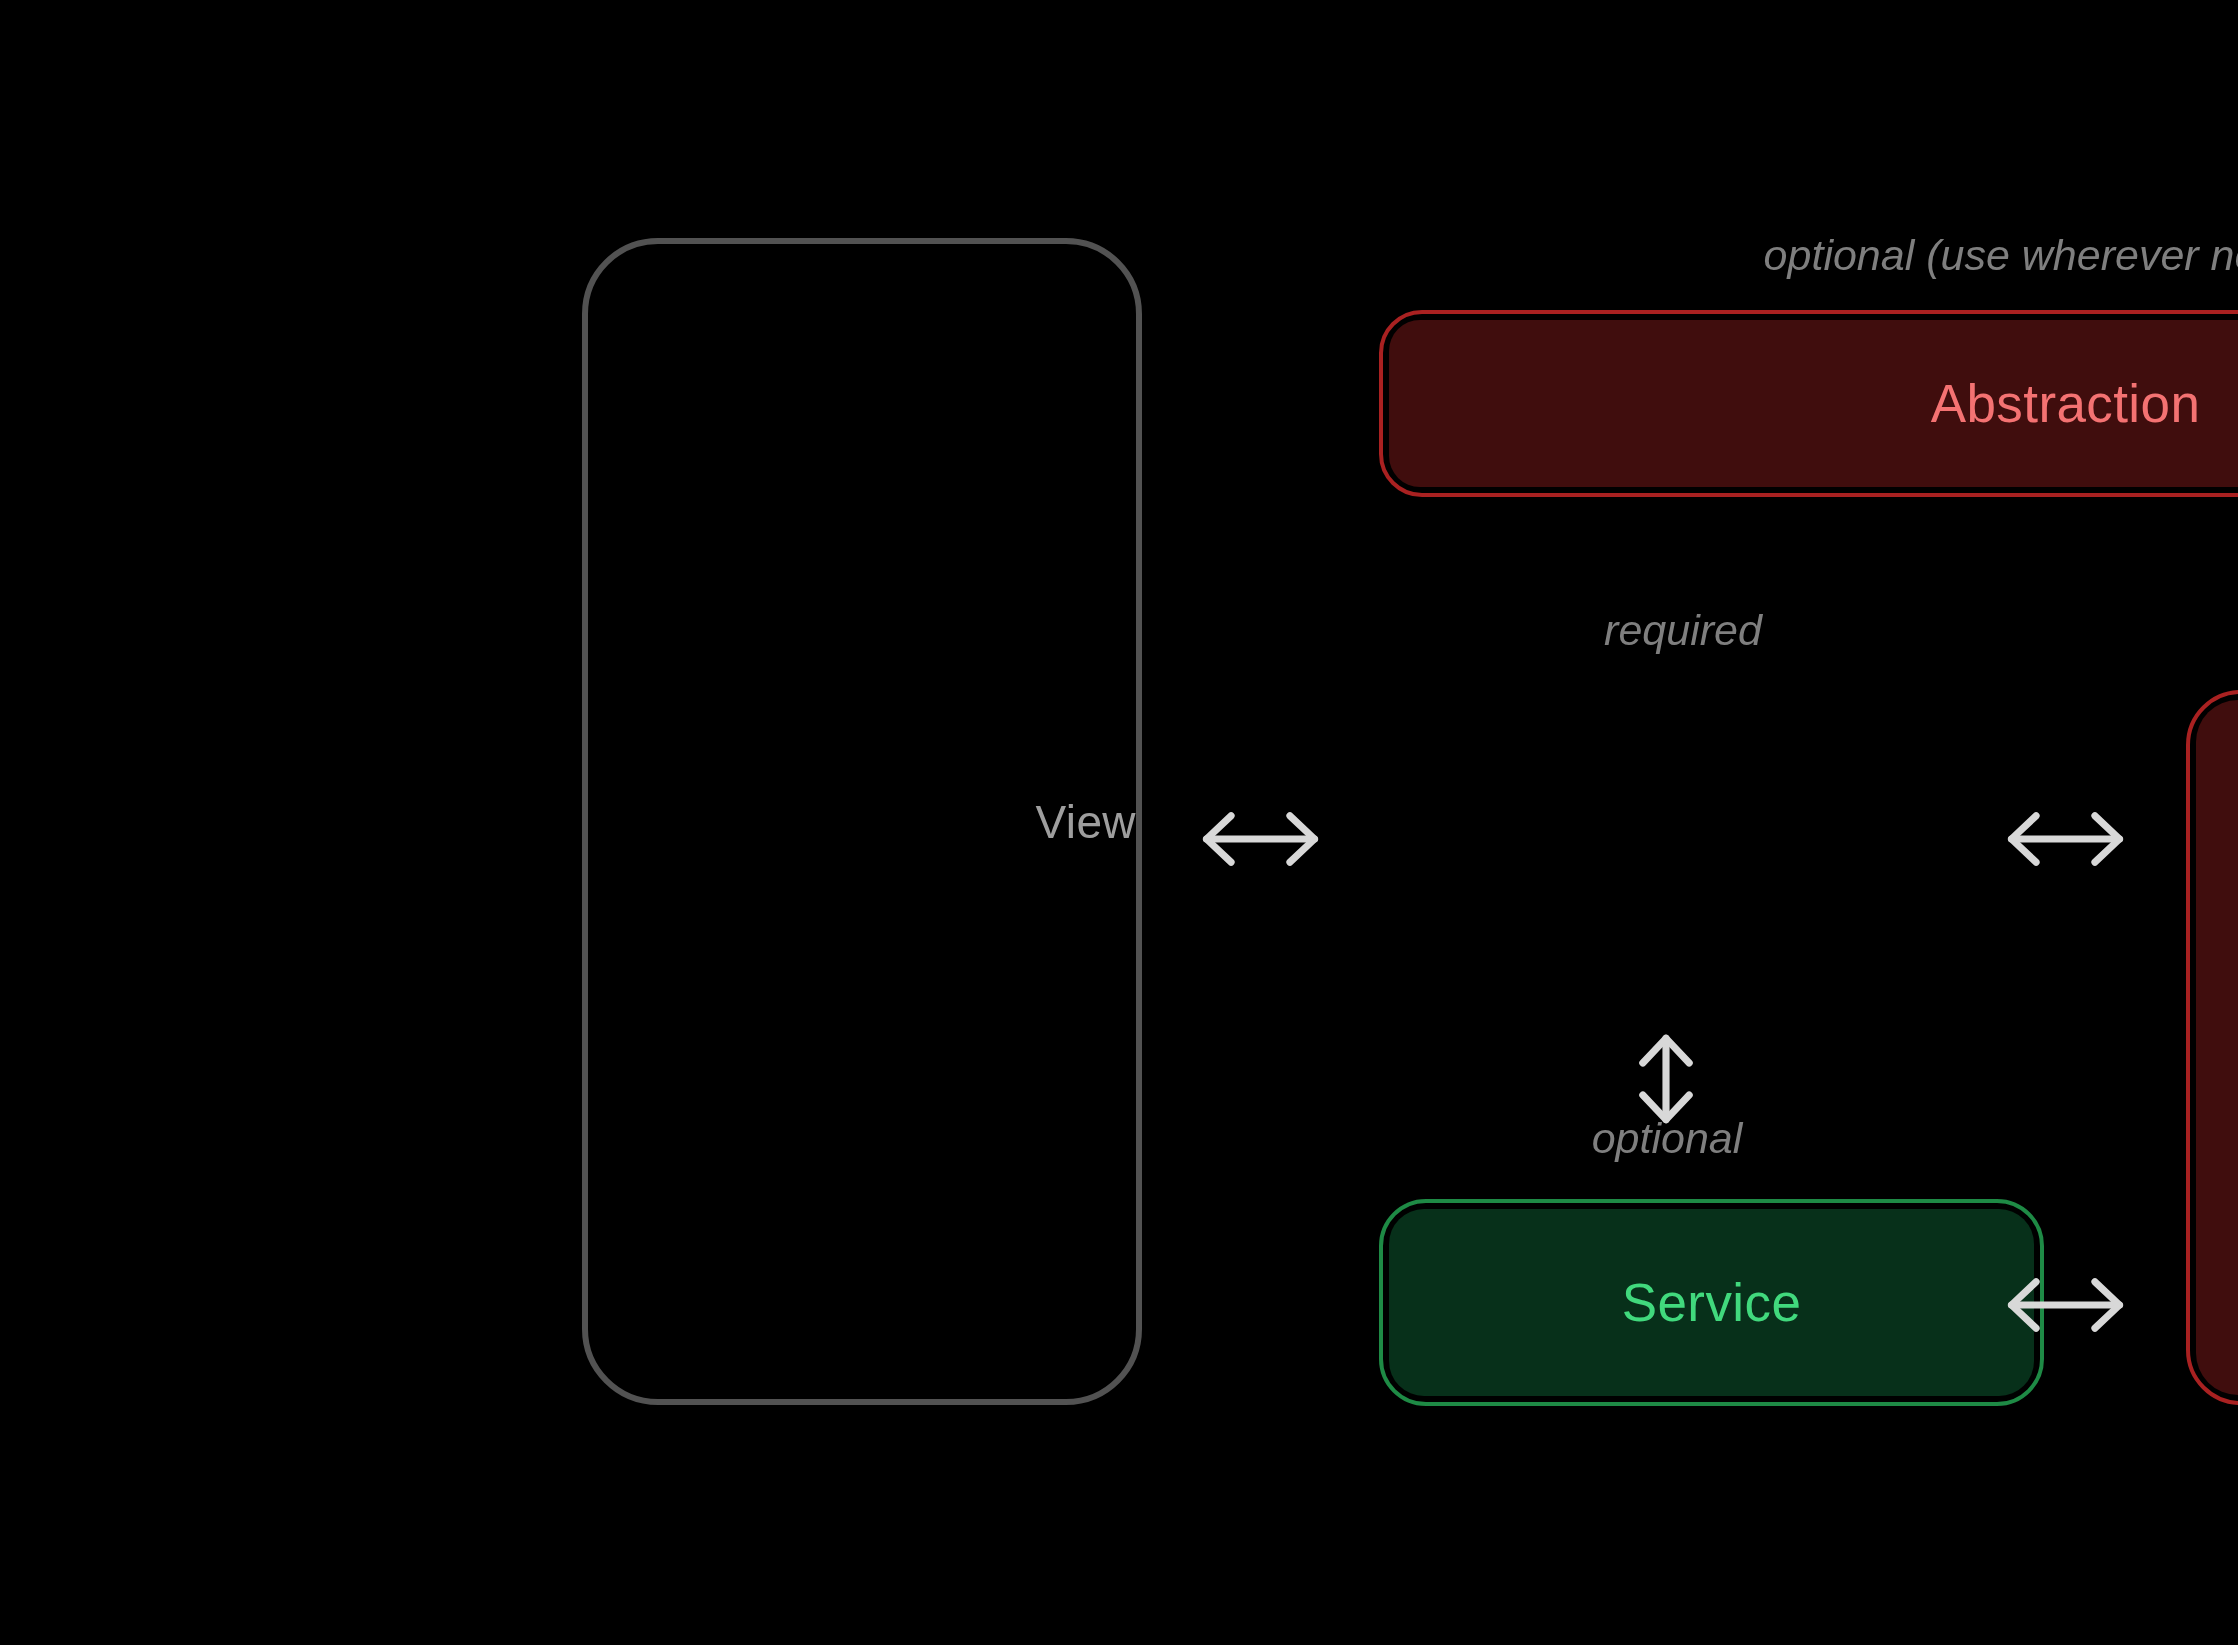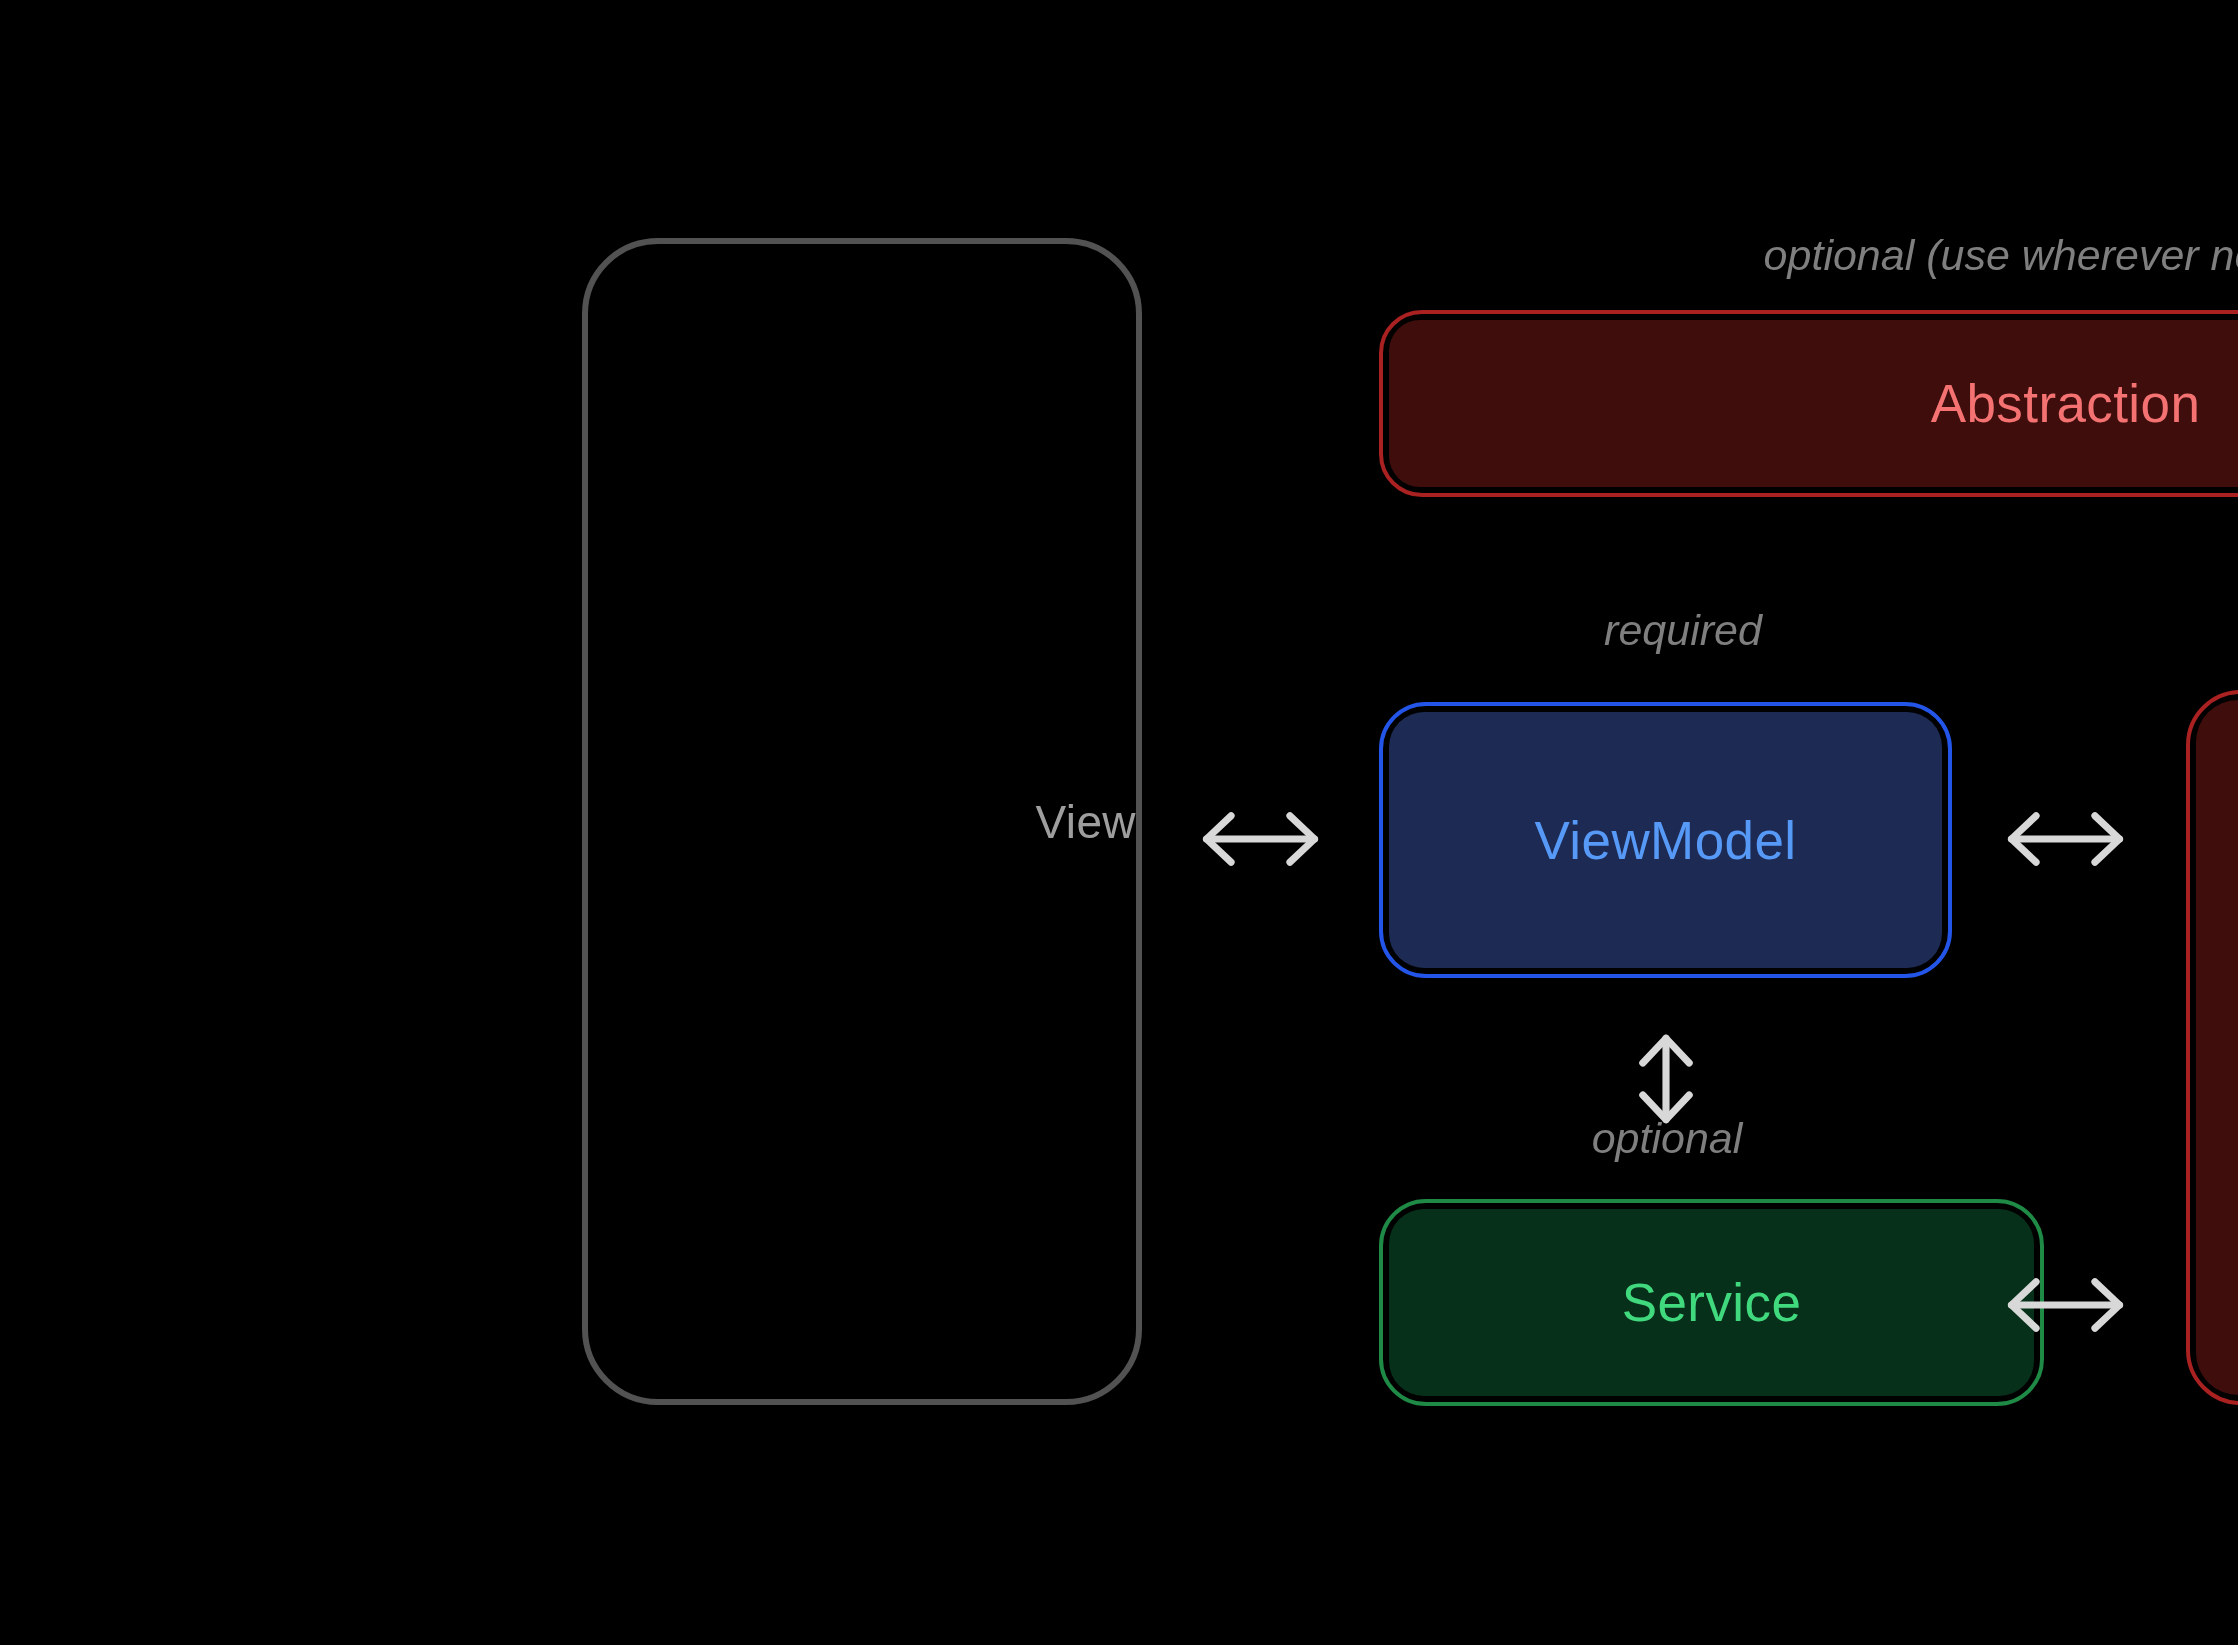--- a/index.html
+++ b/index.html
@@ -116,25 +116,20 @@
       <span class="box-label">Abstraction</span>
     </div>
   </div>
 
   <div class="box box-view" style="--bc: #525252; --fc: transparent; --tc: #9e9e9e;">
     <span class="box-label">View</span>
   </div>
 
   <div class="note note-viewmodel">required</div>
 
-  <div class="box box-viewmodel" style="--bc: #2355e8; --fc: #1c2a54; --tc: #5799f6;">
-    <div class="box-fill">
-      <span class="box-label">ViewModel</span>
-    </div>
-  </div>
 
   <div class="box box-repository" style="--bc: #a92121; --fc: #400d0d; --tc: #f47272;">
     <div class="box-fill">
       
     </div>
   </div>
 
   <div class="note note-service">optional</div>
 
   <div class="box box-service" style="--bc: #1e8a45; --fc: #07301a; --tc: #41d97d;">

